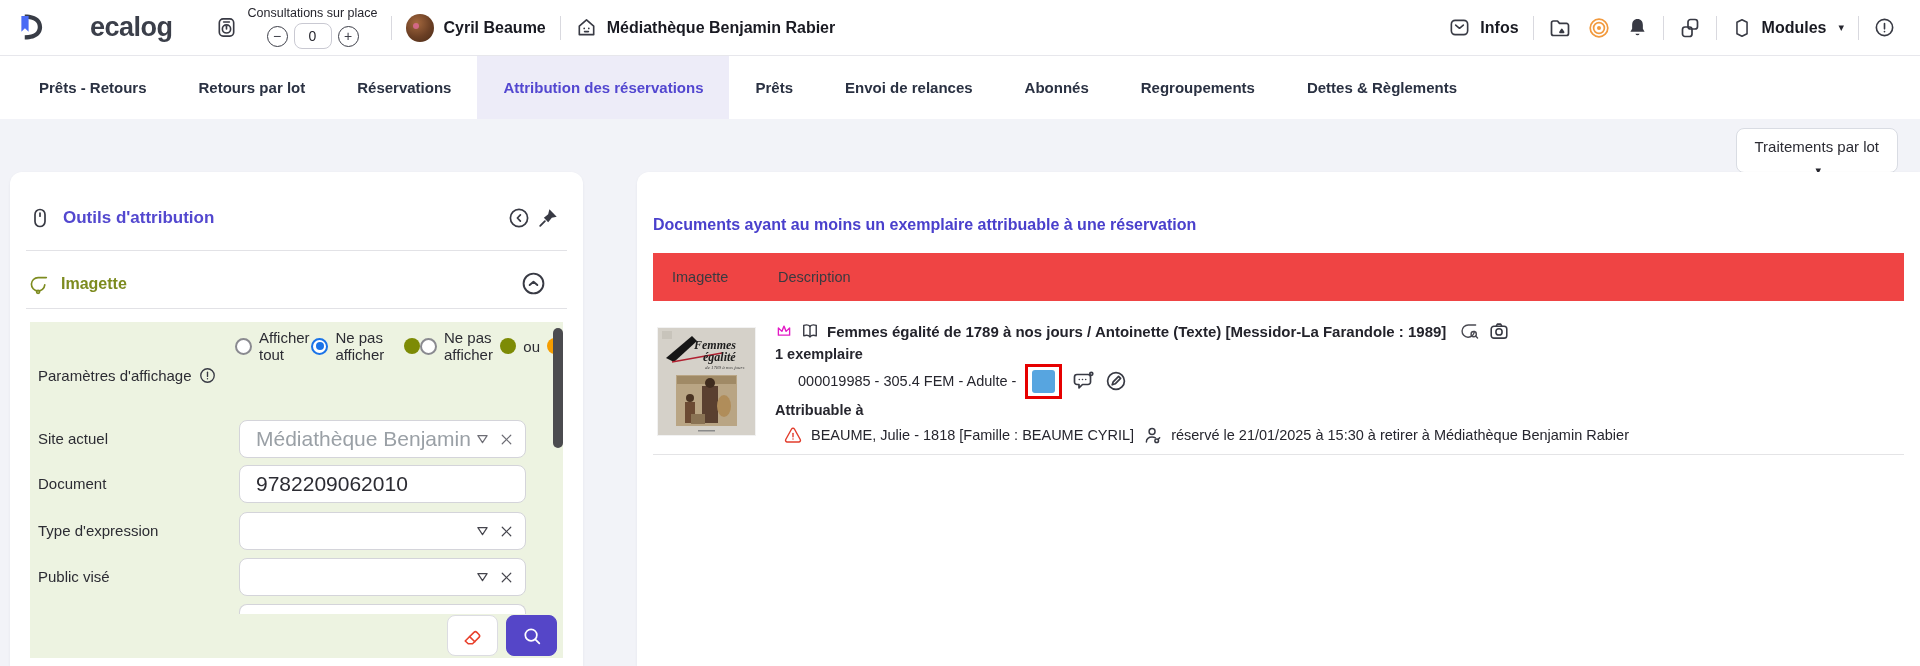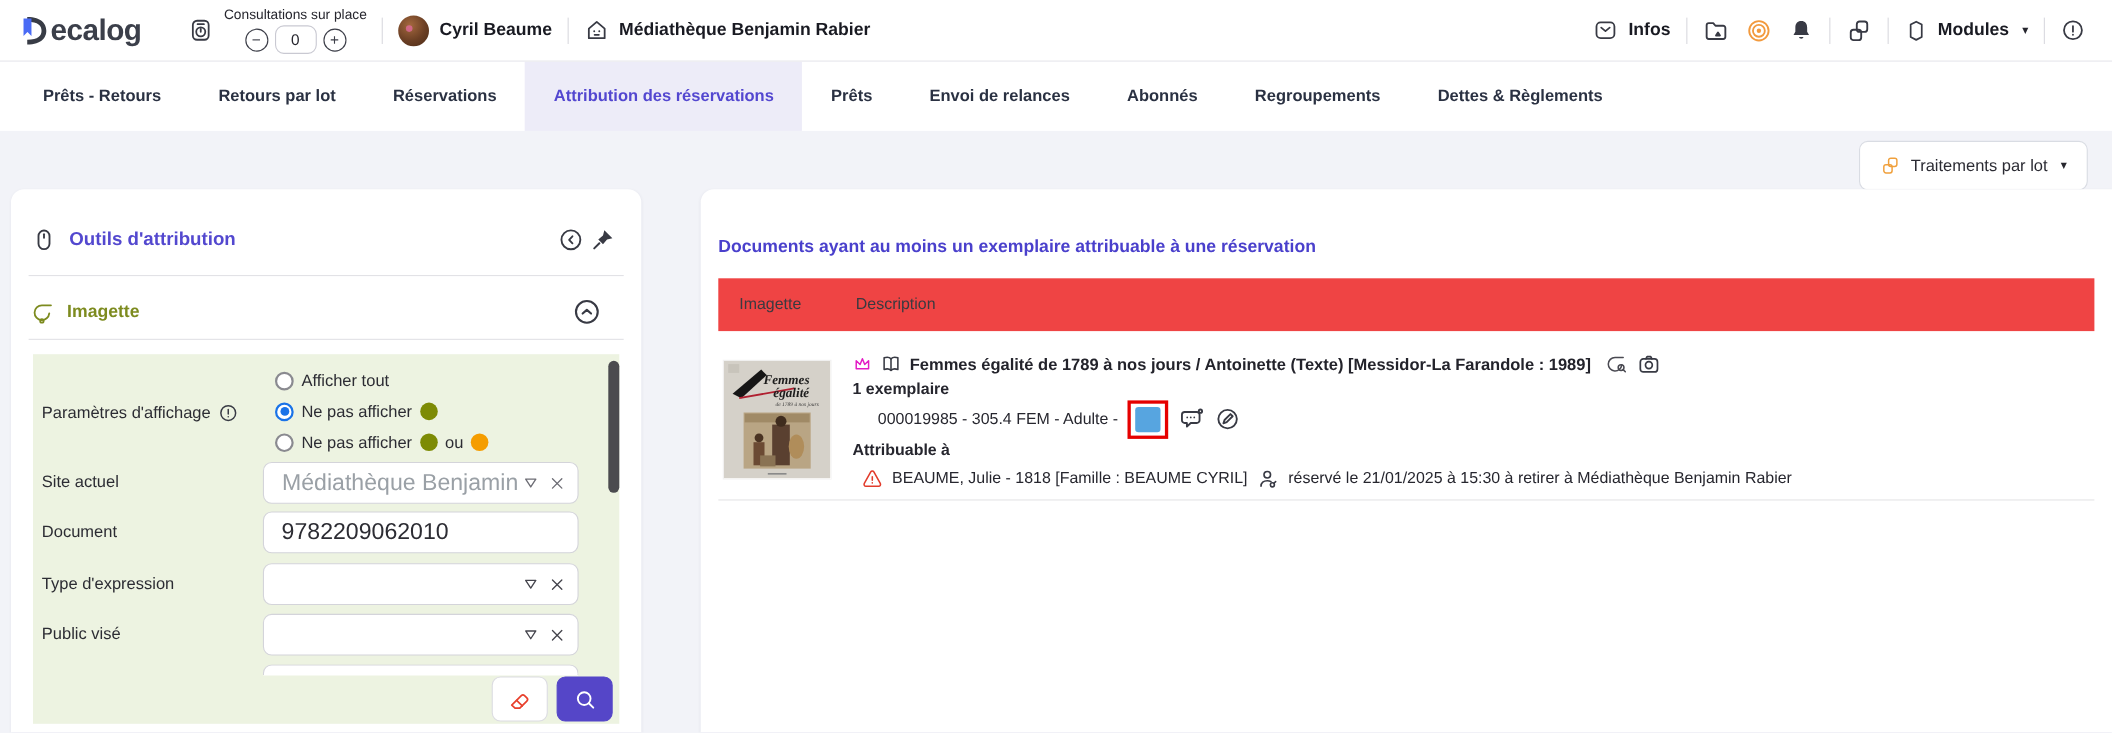--- a/index.html
+++ b/index.html
@@ -3,21 +3,21 @@
 <meta charset="utf-8">
 <style>
   * { margin:0; padding:0; box-sizing:border-box; }
   html,body { width:1920px; height:666px; overflow:hidden; }
   body { font-family:"Liberation Sans", sans-serif; background:#f2f3f8; color:#26262e; position:relative; }
   svg { display:block; }
   .ic { stroke:#383a44; stroke-width:1.7; fill:none; stroke-linecap:round; stroke-linejoin:round; }
 
   
   .app-header { position:absolute; left:0; top:0; width:1920px; height:56px; background:#fff; border-bottom:1px solid #e7e7ec; display:flex; align-items:center; padding:0 24px 0 18px; z-index:5; }
-  .logo { display:flex; align-items:center; margin-right:42px; }
+  .logo { display:flex; margin-right:42px;gap:44px; }
   .logo-text { font-size:27px; font-weight:700; color:#3b3f4a; letter-spacing:-0.5px; margin-left:1px; }
   .vsep { width:1px; height:24px; background:#d9d9df; margin:0 14px; flex:0 0 auto; }
   .consult { display:flex; flex-direction:column; align-items:center; margin-left:10px; }
   .consult-label { font-size:12.5px; color:#26262e; margin-bottom:3px; white-space:nowrap; }
   .consult-controls { display:flex; align-items:center; gap:6px; }
   .round-btn { width:21px; height:21px; border:1.5px solid #3c3e48; border-radius:50%; background:#fff; display:flex; align-items:center; justify-content:center; font-size:14px; line-height:1; color:#3c3e48; cursor:pointer; }
   .consult-value { width:38px; height:26px; border:1px solid #c9c9d2; border-radius:8px; text-align:center; font-size:14px; font-family:"Liberation Sans",sans-serif; color:#26262e; }
   .hgroup { display:flex; align-items:center; gap:9px; }
   .hname { font-size:16px; font-weight:700; color:#191a22; white-space:nowrap; }
   .avatar { width:28px; height:28px; border-radius:50%; background:radial-gradient(circle at 38% 32%, #a4683e 0%, #6b3f24 55%, #4a2b17 100%); position:relative; flex:0 0 auto; }
@@ -27,36 +27,36 @@
   .icon-row { display:flex; align-items:center; gap:15px; }
   .caret { font-size:11px; color:#26262e; margin-left:3px; }
 
   
   .tab-bar { position:absolute; left:0; top:56px; width:1920px; height:63px; background:#fff; display:flex; align-items:stretch; padding-left:13px; z-index:4; }
   .tab { display:flex; align-items:center; padding:0 26px; font-size:15px; font-weight:700; color:#2a3142; cursor:pointer; white-space:nowrap; }
   .tab.active { background:#edecf8; color:#5347d0; }
 
   
   .content { position:absolute; left:0; top:119px; width:1920px; height:547px; background:#f2f3f8; }
-  .batch-btn { position:absolute; right:22px; top:9px; height:45px; padding:0 18px; background:#fff; border:1px solid #d9dce3; border-radius:8px; display:flex; align-items:center; gap:9px; font-size:15px; color:#2b2b33; cursor:pointer; }
+  .batch-btn { position:absolute; right:22px; top:9px; height:45px; padding:0 18px; background:#fff; border:1px solid #d9dce3; border-radius:8px; display:flex; align-items:center; gap:9px; font-size:15px; color:#2b2b33; cursor:pointer;flex-direction:column; }
 
   .card { background:#fff; box-shadow:0 1px 3px rgba(40,40,80,0.06); position:absolute; top:53px; height:494px; }
   .left-card { left:10px; width:573px; border-radius:12px 12px 0 0; }
   .right-card { left:637px; width:1283px; border-radius:12px 0 0 0; }
 
   
   .card-head { position:absolute; left:0; top:0; width:100%; height:78px; display:flex; align-items:center; padding:14px 24px 0 18px; }
   .card-head-title { font-size:17px; font-weight:700; color:#5348cf; margin-left:11px; }
   .hr { position:absolute; left:16px; right:16px; height:0; border-top:1px solid #e2e2e6; }
   .filters-head { position:absolute; left:0; top:79px; width:100%; height:57px; display:flex; align-items:center; padding:8px 22px 0 18px; }
   .filters-title { font-size:16px; font-weight:700; color:#7d8b1f; margin-left:11px; }
 
   .filter-form { position:absolute; left:20px; top:150px; width:533px; height:336px; background:#edf3e1; }
   .form-label { position:absolute; left:8px; font-size:15px; color:#2c2c33; white-space:nowrap; display:flex; align-items:center; gap:6px; }
-  .radios { position:absolute; left:220px; top:10px; display:flex; flex-direction:column; }
+  .radios { position:absolute; left:205px; top:10px; display:flex; }
   .radio-row { display:flex; align-items:center; gap:7px; height:28px; font-size:15px; color:#2c2c33; cursor:pointer; }
   .radio { width:17px; height:17px; border-radius:50%; border:2px solid #8a8a90; background:#fff; flex:0 0 auto; position:relative; }
   .radio.sel { border-color:#1a73e8; }
   .radio.sel::after { content:""; position:absolute; left:2.5px; top:2.5px; width:8px; height:8px; border-radius:50%; background:#1a73e8; }
   .dot { width:16px; height:16px; border-radius:50%; flex:0 0 auto; }
   .dot.olive { background:#7d8b05; }
   .dot.orange { background:#f59d00; }
   .f-input { position:absolute; left:209px; width:287px; height:38px; background:#fff; border:1px solid #d4d4da; border-radius:8px; display:flex; align-items:center; padding:0 10px 0 16px; }
   .f-input input { border:none; outline:none; flex:1; min-width:0; font-size:21px; color:#2c2c33; font-family:"Liberation Sans",sans-serif; background:transparent; }
   .f-input input.dim { color:#9aa0a6; }

